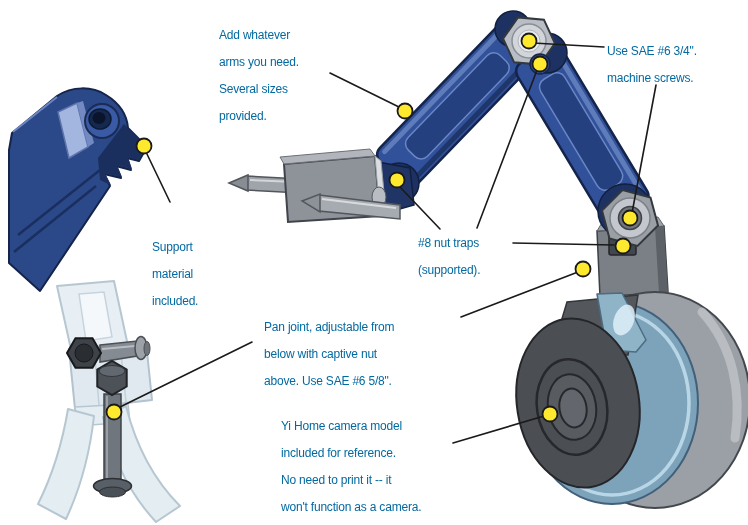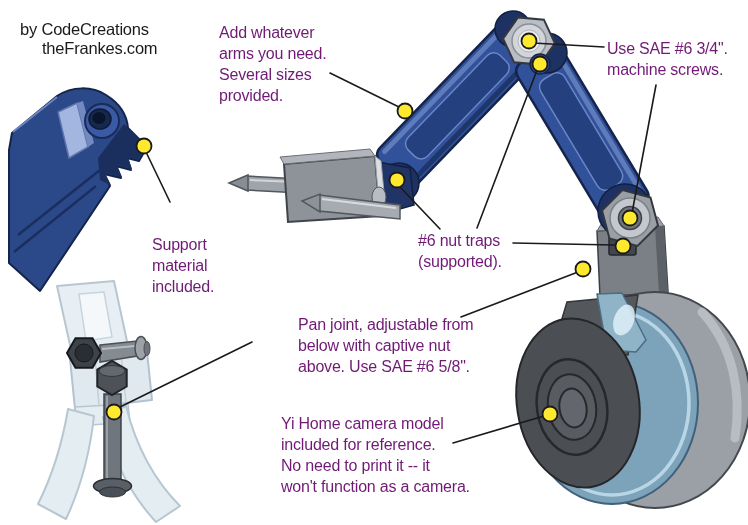--- a/index.html
+++ b/index.html
@@ -6,40 +6,40 @@
   .canvas{
     position:relative;
     width:748px;height:525px;
     background:#ffffff;
     overflow:hidden;
     font-family:"Liberation Sans", sans-serif;
   }
   .art{position:absolute;left:0;top:0;}
   .note{
     position:absolute;
-    font-size:16px;
-    line-height:21px;
-    color:#701a75;
+    font-size:12px;
+    line-height:27px;
+    color:#0369a1;
     white-space:pre;
     letter-spacing:-0.2px;
   }
   .credit{
     position:absolute;
     left:20px;top:20px;
     font-size:16.5px;
     line-height:19px;
     color:#1a1a1a;
     white-space:pre;
     letter-spacing:-0.2px;
   }
   .n-arms{left:219px;top:22px;}
   .n-screws{left:607px;top:38px;}
   .n-support{left:152px;top:206px;margin-top:28px;}
   .n-nuttraps{left:418px;top:230px;}
-  .n-panjoint{left:264px;top:314px;margin-left:34px;}
+  .n-panjoint{left:264px;top:314px;}
   .n-camera{left:281px;top:413px;}
 </style>
 </head>
 <body>
 
 <div class="canvas">
 
   <svg class="art" width="748" height="525" viewBox="0 0 748 525">
 
     <g>
@@ -161,36 +161,34 @@
       <circle cx="540" cy="64" r="7.5" fill="#ffe92e"></circle>
       <circle cx="397" cy="180" r="7.5" fill="#ffe92e"></circle>
       <circle cx="630" cy="218" r="7.5" fill="#ffe92e"></circle>
       <circle cx="623" cy="246" r="7.5" fill="#ffe92e"></circle>
       <circle cx="583" cy="269" r="7.5" fill="#ffe92e"></circle>
       <circle cx="114" cy="412" r="7.5" fill="#ffe92e"></circle>
       <circle cx="550" cy="414" r="7.5" fill="#ffe92e"></circle>
     </g>
   </svg>
 
-  <div class="credit">by CodeCreations
-     theFrankes.com</div>
 
   <div class="note n-arms">Add whatever
 arms you need.
 Several sizes
 provided.</div>
 
   <div class="note n-screws">Use SAE #6 3/4".
 machine screws.</div>
 
   <div class="note n-support">Support
 material
 included.</div>
 
-  <div class="note n-nuttraps">#6 nut traps
+  <div class="note n-nuttraps">#8 nut traps
 (supported).</div>
 
   <div class="note n-panjoint">Pan joint, adjustable from
 below with captive nut
 above. Use SAE #6 5/8".</div>
 
   <div class="note n-camera">Yi Home camera model
 included for reference.
 No need to print it -- it
 won't function as a camera.</div>

